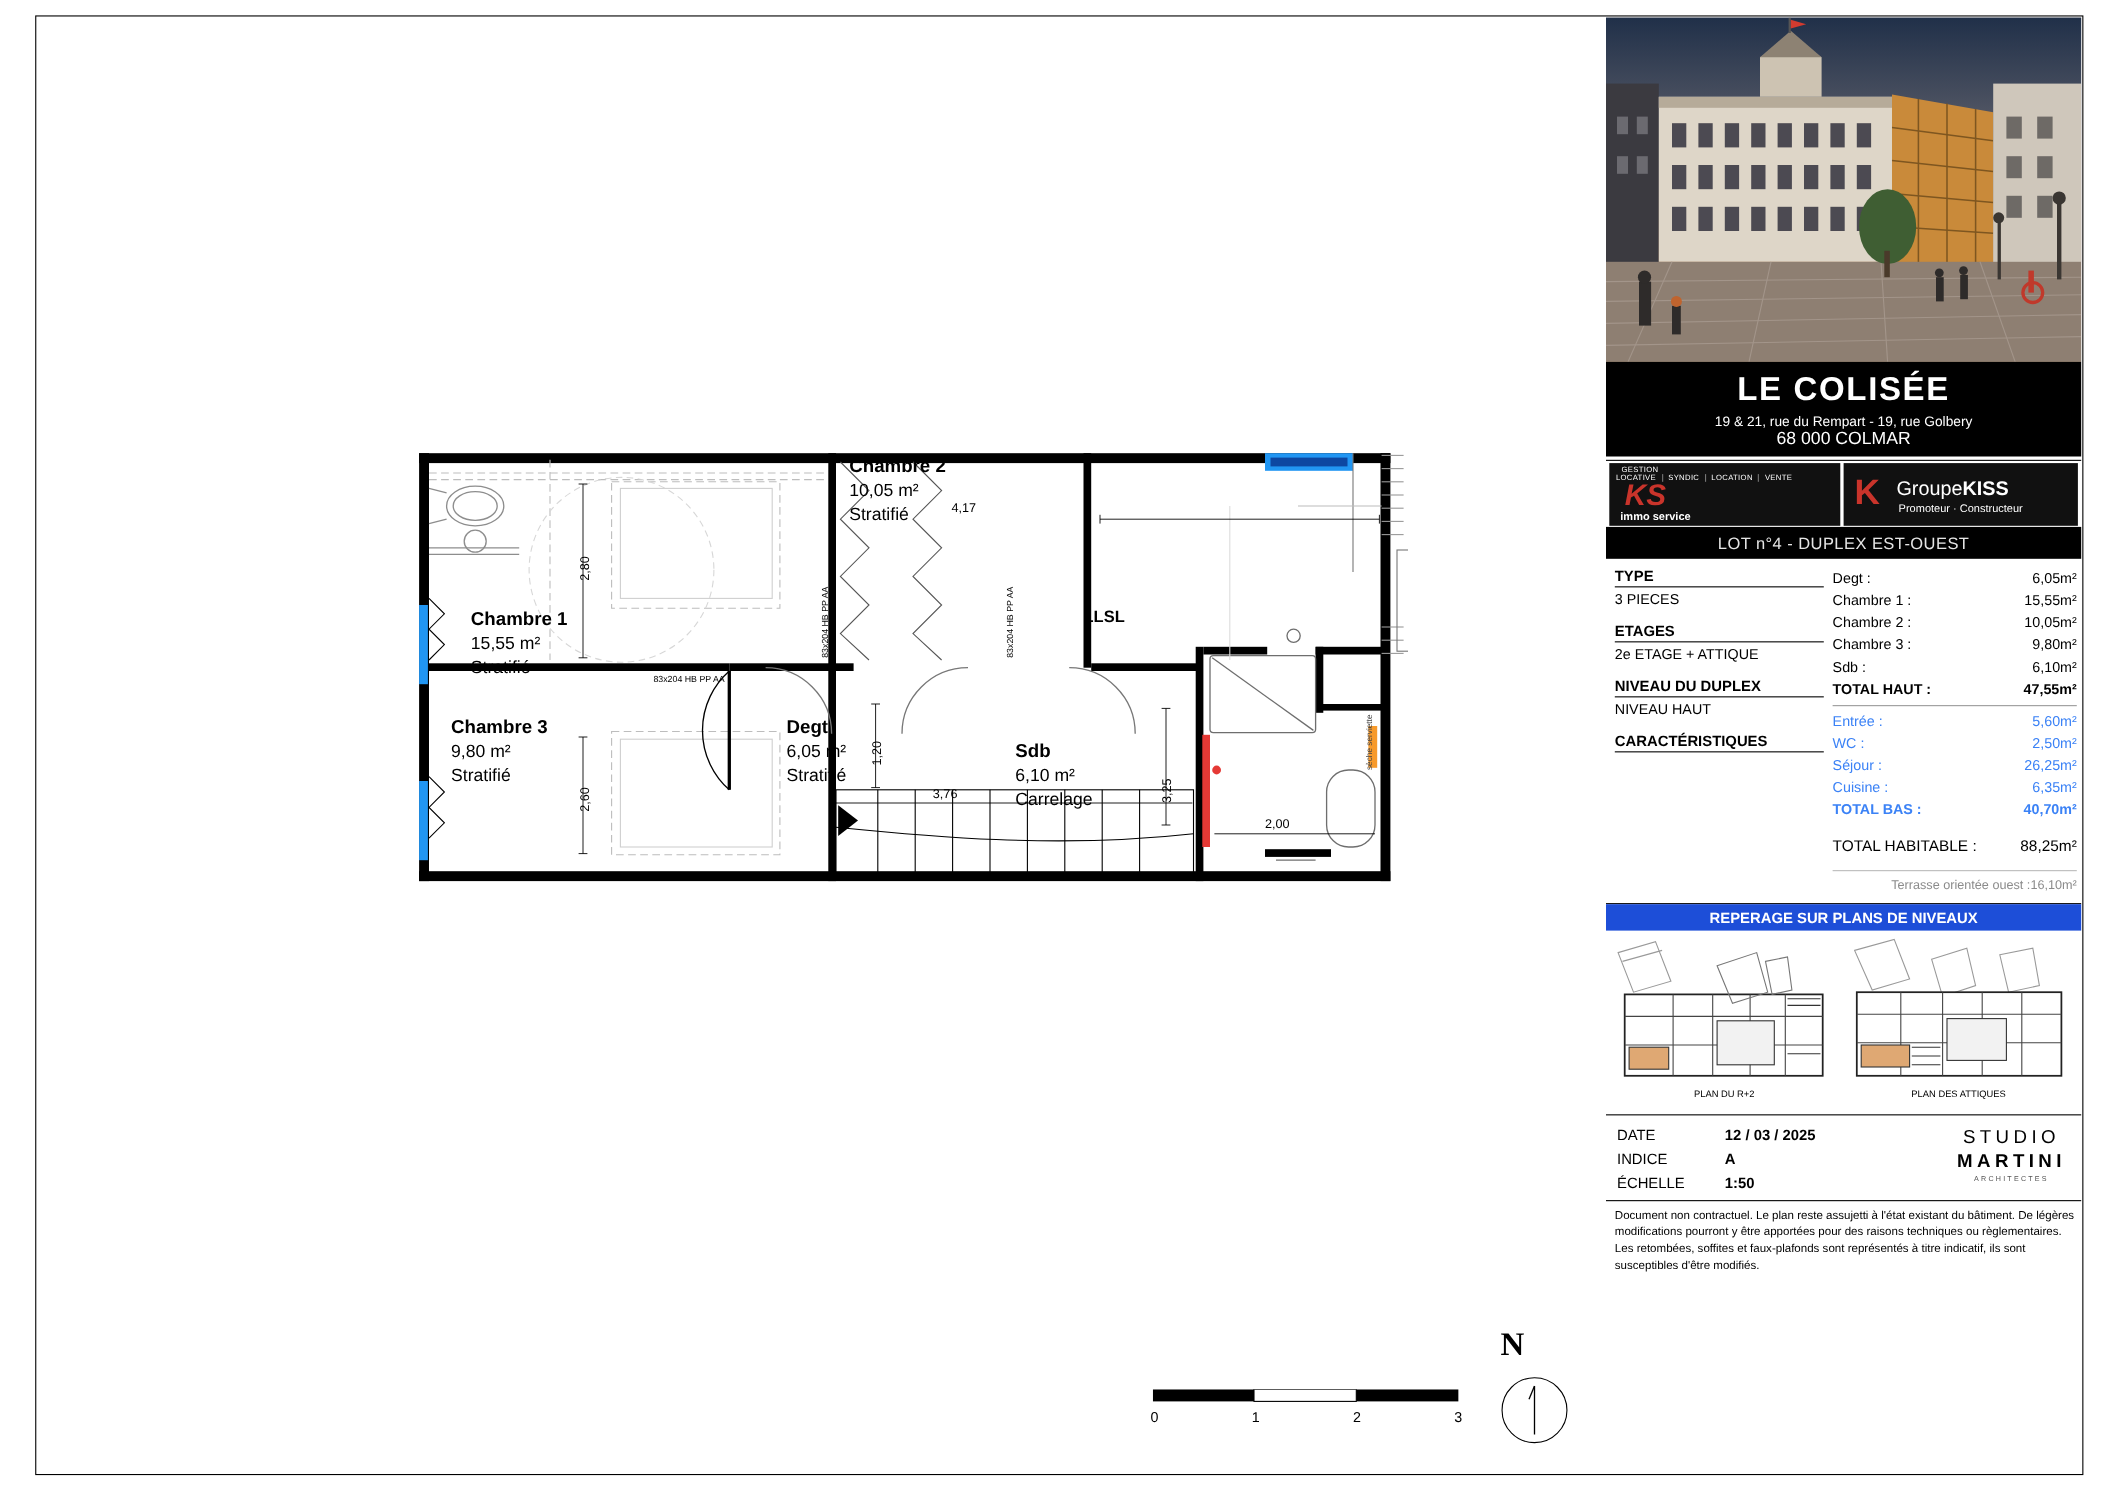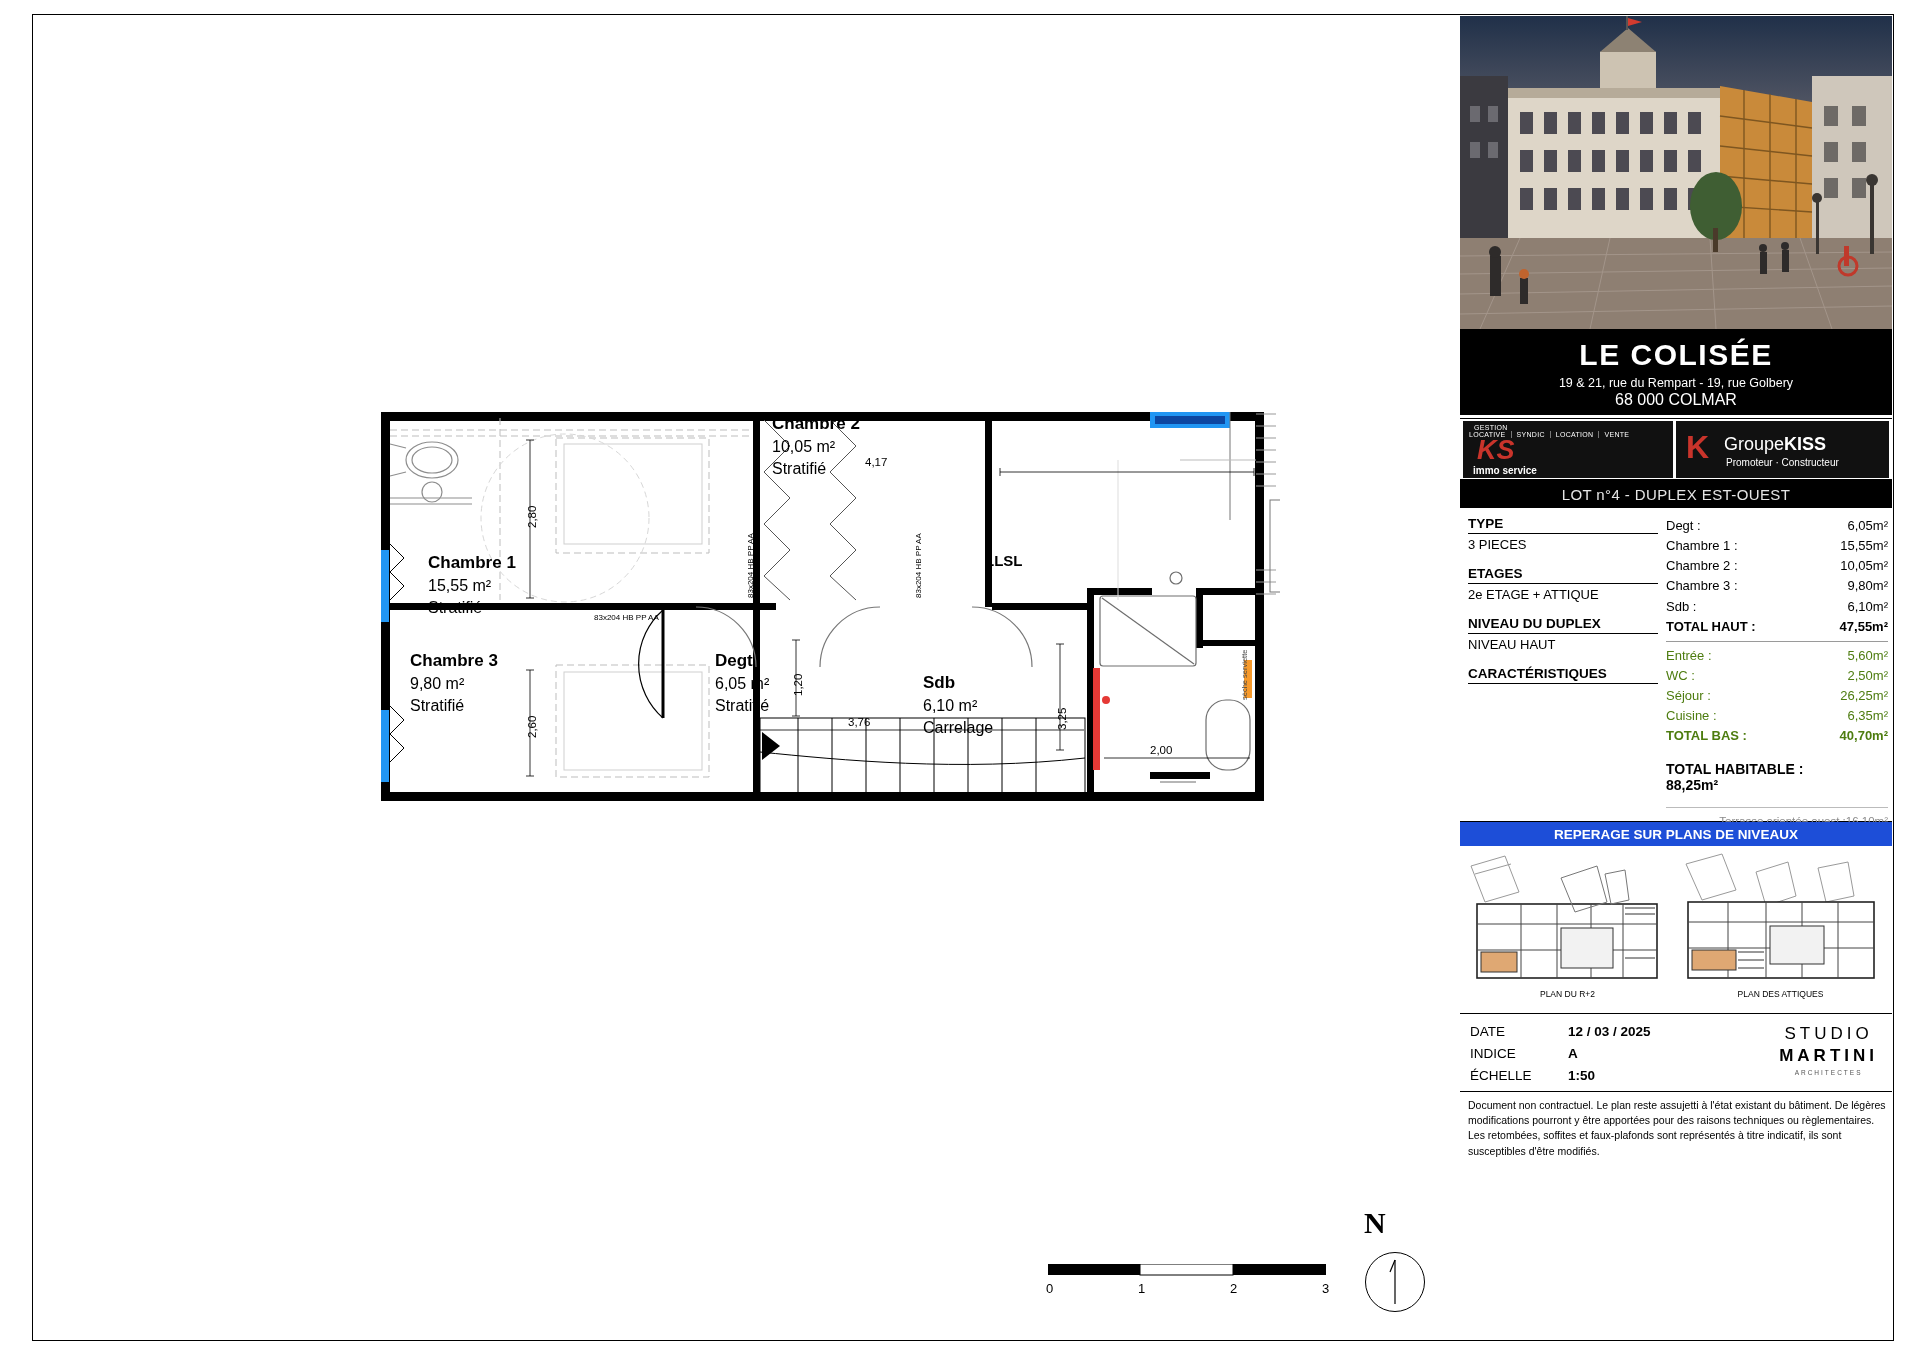--- a/index.html
+++ b/index.html
@@ -175,26 +175,26 @@
   .info-right { position: absolute; left: 206px; top: 8px; width: 222px; }
   .hd {
     font-size: 13.5px; font-weight: bold; color: #000;
     border-bottom: 1px solid #000; padding-bottom: 2px; margin-bottom: 3px;
   }
   .vl { font-size: 13px; color: #000; margin-bottom: 14px; }
   .row {
     display: flex; justify-content: space-between;
     font-size: 13px; color: #000; line-height: 1.55;
   }
-  .row.grey { color: #4d7c0f; text-align: center; }
+  .row.grey { color: #3b82f6; text-align: center; }
   .row.bold { font-weight: bold; }
   .sep { border-top: 1px solid #9a9a9a; margin: 4px 0 4px 0; }
   .total-hab {
     display: flex; justify-content: space-between;
-    font-size: 14px; font-weight: bold; margin-top: 14px; flex-direction: column;
+    font-size: 14px; font-weight: normal; margin-top: 14px;
   }
   .terr {
     font-size: 11.5px; color: #8b8b8b; margin-top: 14px;
     border-top: 1px solid #bbb; padding-top: 7px; text-align: right;
   }
   .rep-bar {
     position: absolute; left: 0; top: 806px;
     width: 432px; height: 24px;
     background: #1d4ed8; color: #fff;
     font-size: 13.5px; font-weight: bold;

